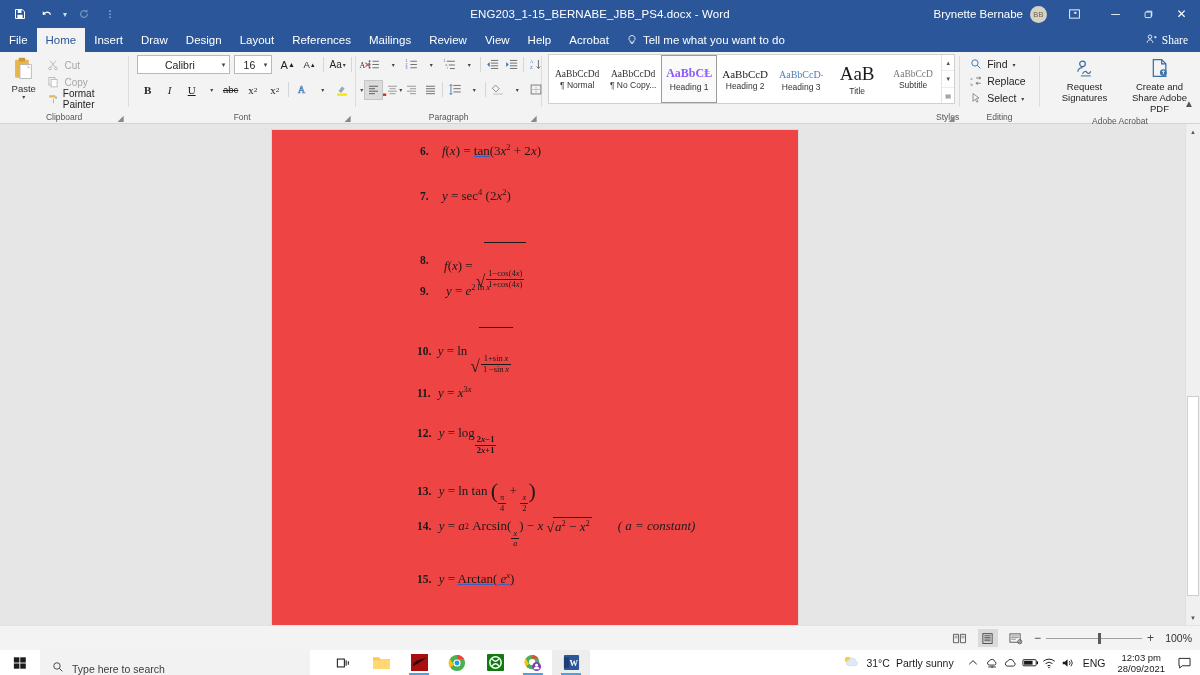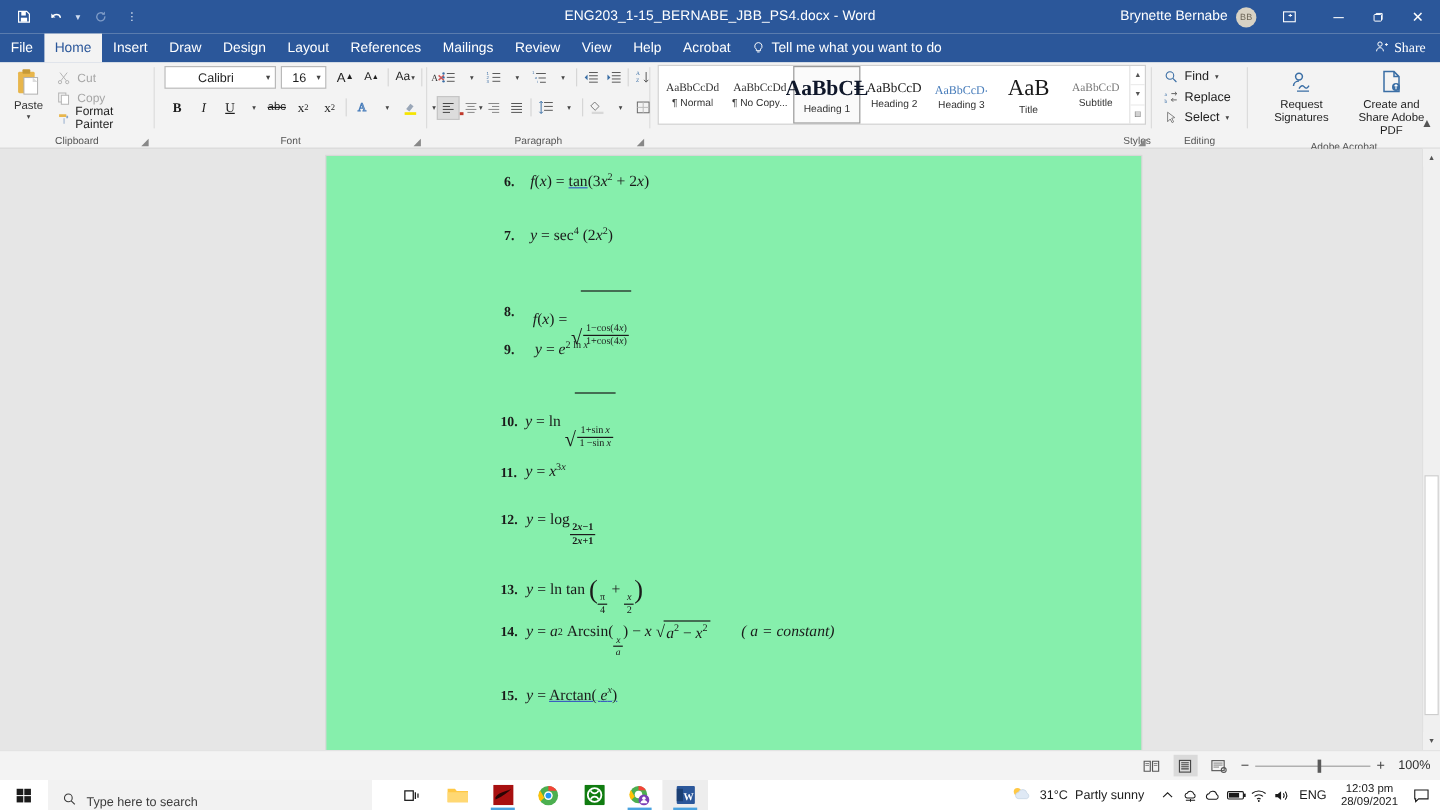--- a/index.html
+++ b/index.html
@@ -124,22 +124,22 @@
   .ribbon-collapse{
     position:absolute; right:6px; bottom:14px; font-size:10px; color:#555;
   }
 
   
   .docarea{
     position:absolute; top:124px; left:0; right:0; bottom:50px;
     background:#e6e6e6; overflow:hidden;
   }
   .page{
-    position:absolute; left:272px; top:6px; width:679px; height:503px;
-    background:#86efac; box-shadow:0 0 0 1px #d8d8d8;
+    position:absolute; left:272px; top:6px; width:526px; height:503px;
+    background:#ef4444; box-shadow:0 0 0 1px #d8d8d8;
   }
   .eq{ position:absolute; font-family:"Liberation Serif", serif; color:#1a1a1a; }
   .num{ font-weight:bold; font-size:11.5px; }
   .it{ font-style:italic; }
   sup{ font-size:65%; vertical-align:super;}
   sub{ font-size:65%; vertical-align:sub;}
   .frac{ display:inline-block; vertical-align:middle; text-align:center; font-size:8.5px; line-height:1.15;margin-top:25px;}
   .frac .n{ border-bottom:1px solid #1a1a1a; padding:0 2px; display:block;}
   .frac .d{ padding:0 2px; display:block;}
   .sqrt{ display:inline-flex; align-items:stretch; vertical-align:middle;}
@@ -522,21 +522,21 @@
         <div class="styles-gal">
           <div class="style-item">
             <span class="style-prev" style="font-size:9.5px;">AaBbCcDd</span>
             <span class="style-name">¶ Normal</span>
           </div>
           <div class="style-item">
             <span class="style-prev" style="font-size:9.5px;">AaBbCcDd</span>
             <span class="style-name">¶ No Copy...</span>
           </div>
           <div class="style-item sel">
-            <span class="style-prev" style="font-size:18px;font-weight:bold;color:#0f172a;">AaBbCⱠ</span>
+            <span class="style-prev" style="font-size:12px;font-weight:bold;color:#8b5cf6;">AaBbCⱠ</span>
             <span class="style-name">Heading 1</span>
           </div>
           <div class="style-item">
             <span class="style-prev" style="font-size:11px;color:#1a1a1a;">AaBbCcD</span>
             <span class="style-name">Heading 2</span>
           </div>
           <div class="style-item">
             <span class="style-prev" style="font-size:10px;color:#4a7ebb;">AaBbCcD‧</span>
             <span class="style-name">Heading 3</span>
           </div>

